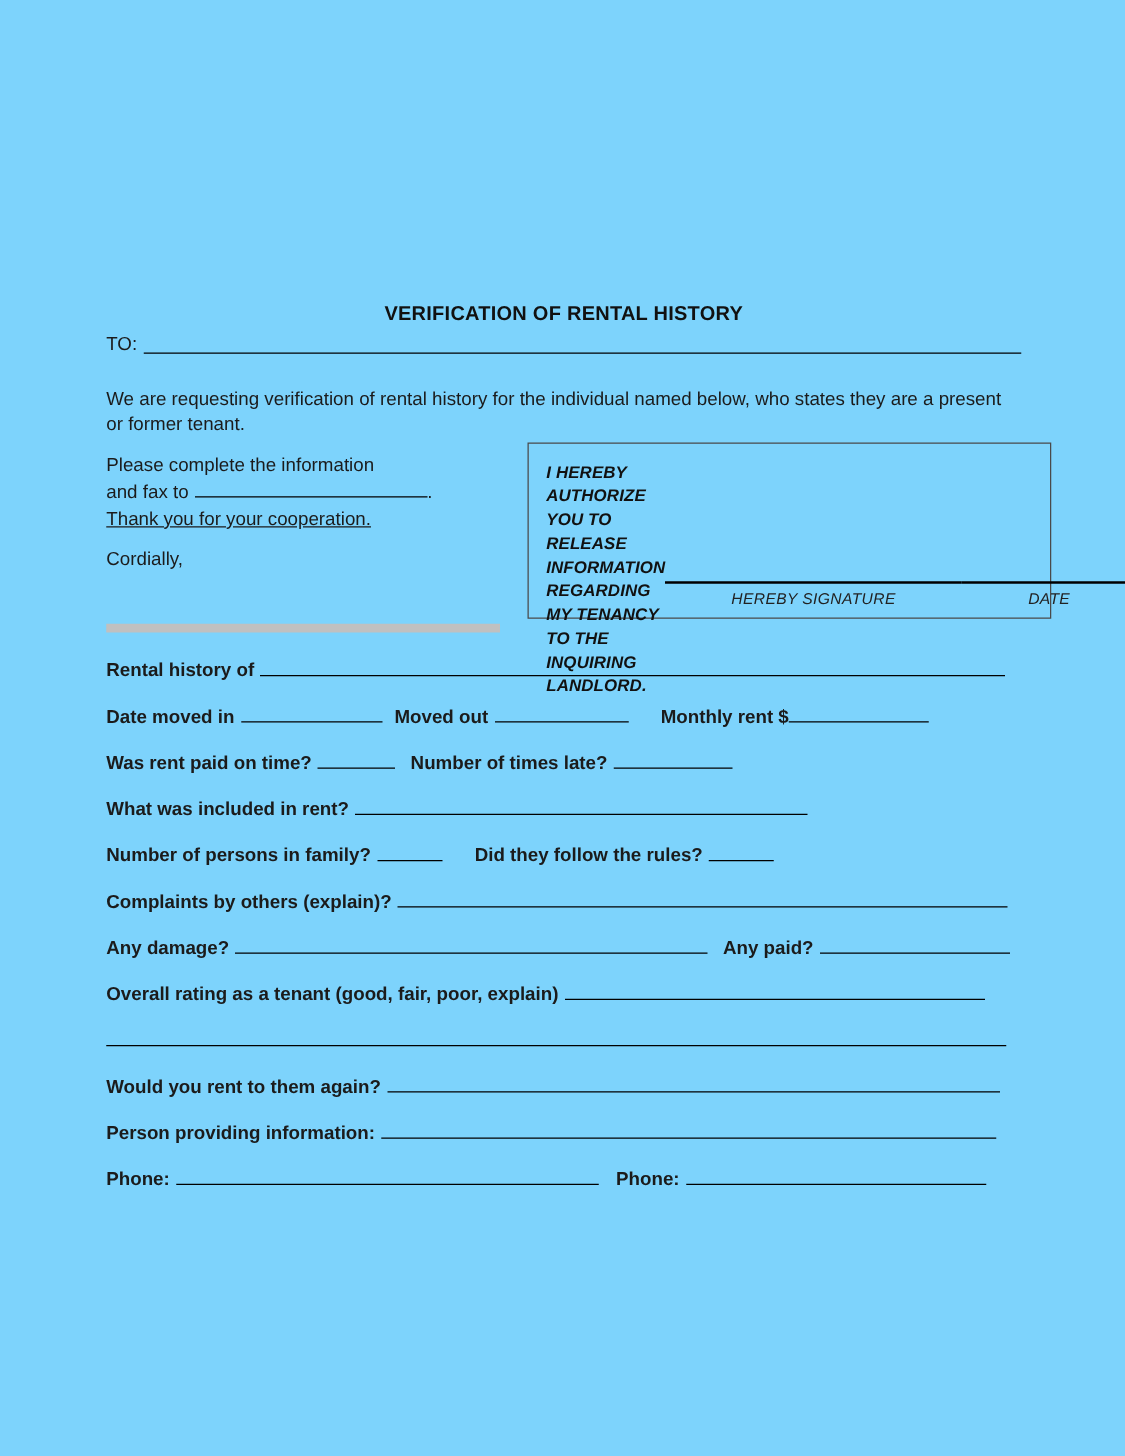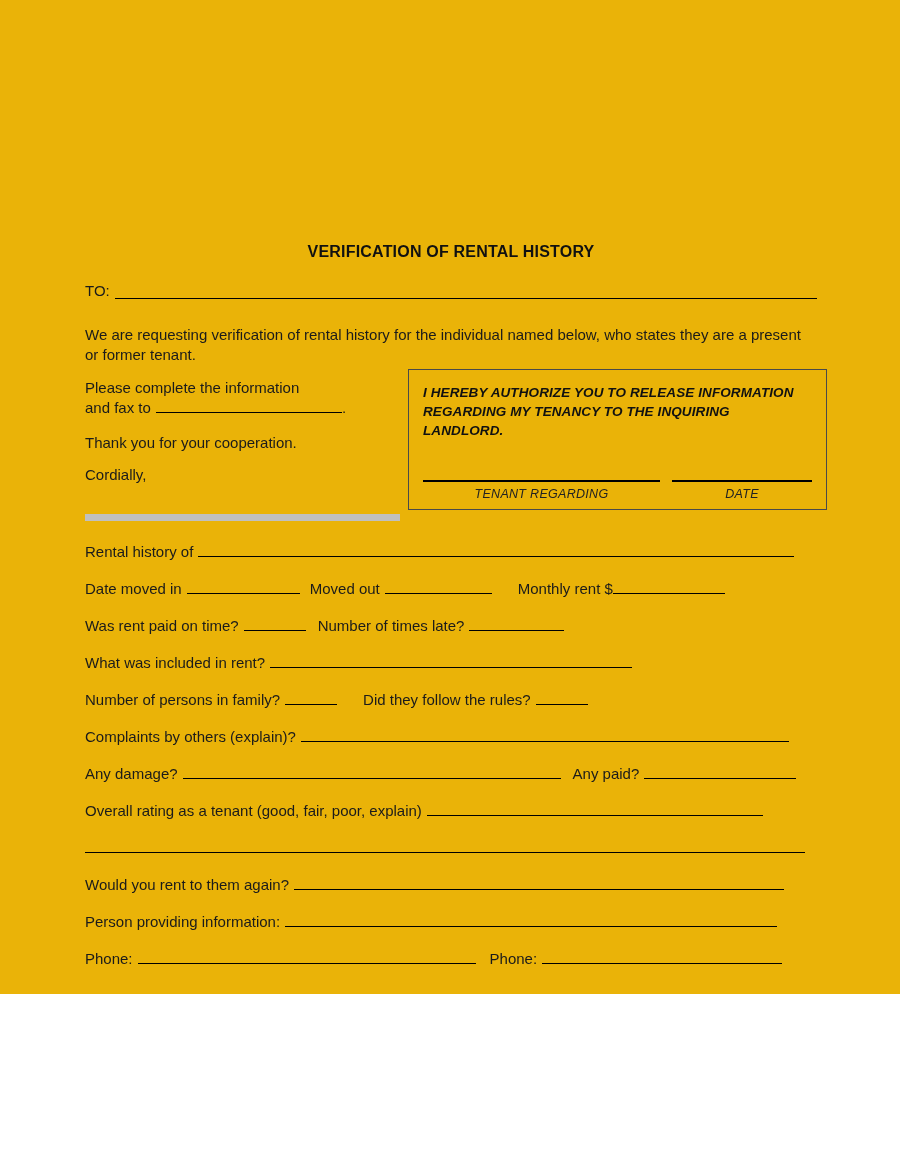--- a/index.html
+++ b/index.html
@@ -1,75 +1,75 @@
 <!DOCTYPE html>
 <html><head>
 <meta charset="utf-8">
 <style>
   * { margin:0; padding:0; box-sizing:border-box; }
   html,body { background:#ffffff; }
   .page {
     position:relative;
-    width:900px; height:994px;
-    background:#eab308;
+    width:900px; height:1165px;
+    background:#7dd3fc;
     font-family:"Liberation Sans","DejaVu Sans",sans-serif;
     font-size:15px; color:#1b1b1b;
     overflow:hidden;
   }
   .content { position:absolute; left:85px; top:243px; width:732px; }
 
   .doc-title {
     text-align:center; font-weight:bold; font-size:16px;
     letter-spacing:0.2px; color:#111;
   }
 
-  .to-row { display:flex; align-items:flex-end; margin-top:21px; }
+  .to-row { display:flex; align-items:center; margin-top:6px; }
   .to-row .lbl { flex:none; }
   .blank {
     display:inline-block; border-bottom:1px solid #000;
     height:15px; vertical-align:baseline; margin-left:5px;
   }
   .blank.tight { margin-left:0; }
   .to-row .blank { flex:1; }
 
   .request-text { margin-top:26px; line-height:19.5px; }
 
-  .two-col { display:flex; margin-top:5px; align-items:flex-start; }
+  .two-col { display:flex; margin-top:5px; align-items:flex-start;gap:14px; }
   .left-col { width:323px; flex:none; padding-top:9px; }
   .left-col p { line-height:19.5px; }
-  .left-col .thanks { margin-top:16px; }
+  .left-col .thanks { margin-top:3px;text-decoration:underline; }
   .left-col .cordially { margin-top:12px; }
   .fax-blank { width:186px; }
 
   .auth-box {
     flex:none; width:419px; height:141px;
     border:1.5px solid #4a4a4a;
     padding:13px 14px 8px 14px;
-    display:flex; flex-direction:column;
+    display:flex; flex-direction:row;
   }
   .auth-statement {
     font-weight:bold; font-style:italic;
     font-size:13.5px; line-height:19px; color:#111;
     letter-spacing:0.1px;
   }
   .sig-row { margin-top:auto; display:flex; align-items:flex-end; }
   .sig-col { width:237px; }
   .date-col { width:140px; margin-left:auto; }
   .sig-line { border-bottom:2.5px solid #000; height:2px; }
   .sig-label {
     text-align:center; font-style:italic; font-size:12.5px;
     color:#222; margin-top:5px; letter-spacing:0.3px;
   }
 
   .gray-bar {
     margin-top:4px; width:315px; height:7px;
     background:#c0c0c0;
   }
 
-  .form-rows { margin-top:20px; }
+  .form-rows { margin-top:20px;font-weight:bold; }
   .form-row { line-height:22px; margin-bottom:15px; white-space:nowrap; }
   .field-label { color:#1b1b1b; }
   .field-gap { display:inline-block; }
 </style>
 </head>
 <body>
 
 <div class="page">
   <div class="content">
 
@@ -90,21 +90,21 @@
         </p>
         <p class="thanks">Thank you for your cooperation.</p>
         <p class="cordially">Cordially,</p>
       </div>
 
       <div class="auth-box">
         <p class="auth-statement">I HEREBY AUTHORIZE YOU TO RELEASE INFORMATION REGARDING MY TENANCY TO THE INQUIRING LANDLORD.</p>
         <div class="sig-row">
           <div class="sig-col">
             <div class="sig-line"></div>
-            <div class="sig-label">TENANT REGARDING</div>
+            <div class="sig-label">HEREBY SIGNATURE</div>
           </div>
           <div class="date-col">
             <div class="sig-line"></div>
             <div class="sig-label">DATE</div>
           </div>
         </div>
       </div>
     </div>
 
     <div class="gray-bar"></div>

